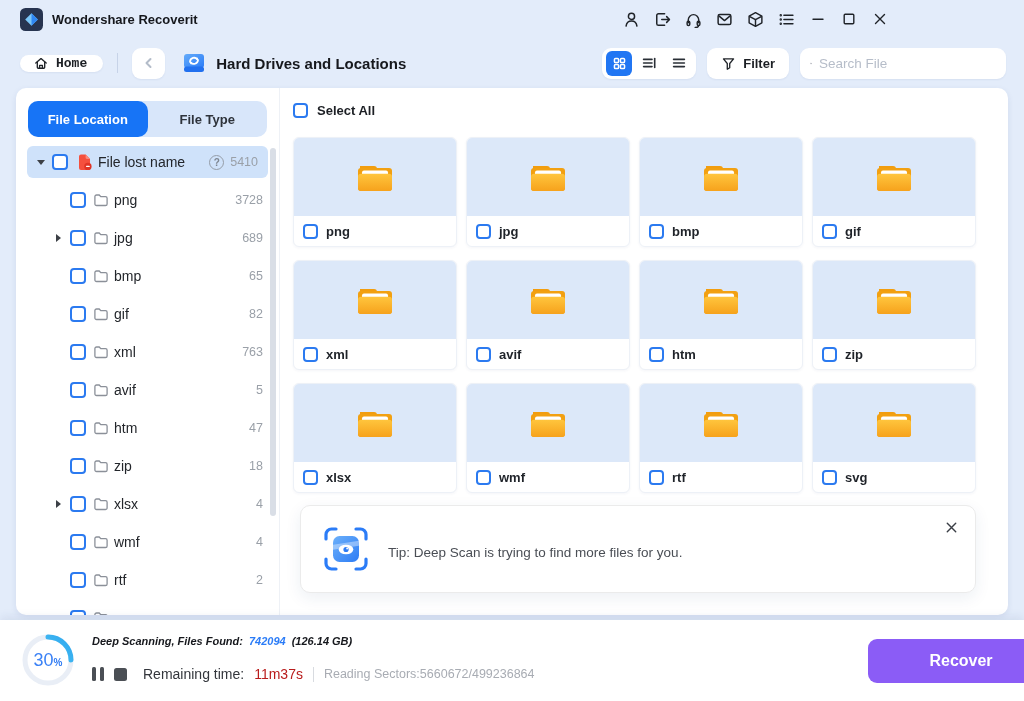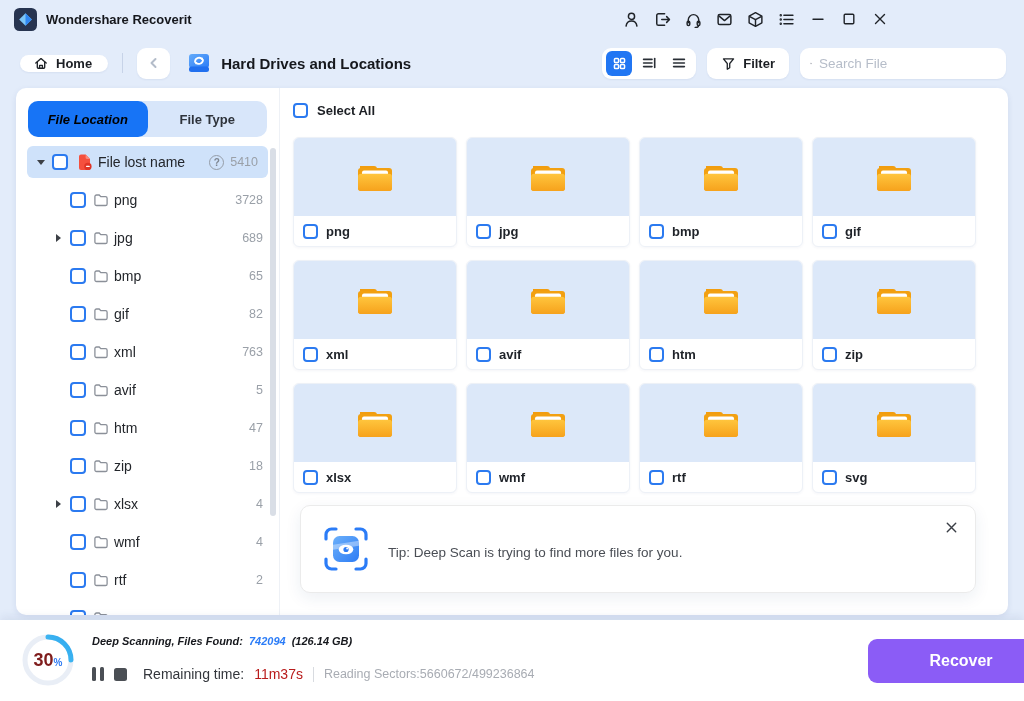--- a/index.html
+++ b/index.html
@@ -1,49 +1,49 @@
 <!DOCTYPE html>
 <html><head>
 <meta charset="utf-8">
 <style>
   * { margin:0; padding:0; box-sizing:border-box; }
   html,body { width:1024px; height:701px; overflow:hidden; }
   body { font-family:"Liberation Sans", sans-serif; background:#e3ecfa; position:relative; color:#1c1f24; }
 
   
-  .titlebar { position:absolute; top:0; left:0; width:903px; height:38px; display:flex; align-items:center; padding:0 10px 0 14px; }
+  .titlebar { position:absolute; top:0; left:0; width:903px; height:38px; display:flex; align-items:center; padding:0 10px 0 20px; }
   .app-title { margin-left:9px; font-size:13px; font-weight:700; color:#15171c; }
   .tb-icons { margin-left:auto; display:flex; align-items:center; gap:4px; }
   .tb-btn { width:27px; height:26px; display:flex; align-items:center; justify-content:center; border:none; background:transparent; border-radius:5px; cursor:pointer; }
   .tb-btn svg { display:block; }
 
   
   .toolbar { position:absolute; top:38px; left:0; width:1024px; height:50px; display:flex; align-items:center; padding:0 18px 0 20px; }
-  .home-btn { height:17px; background:#fff; border:none; border-radius:16px; display:flex; align-items:center; gap:7px; padding:0 16px 0 13px; font-size:13px; font-weight:700; color:#1c1f24; box-shadow:0 1px 2px rgba(40,70,130,.07); cursor:pointer; }
+  .home-btn { height:17px; background:#fff; border:none; border-radius:16px; display:flex; align-items:center; gap:7px; padding:0 16px 0 13px; font-size:13px; font-weight:700; color:#1c1f24; box-shadow:0 1px 2px rgba(40,70,130,.07); cursor:pointer;font-family:Liberation Mono, monospace; }
   .tb-divider { width:1px; height:20px; background:#c7d3e8; margin:0 14px; }
   .back-btn { width:33px; height:31px; background:#fff; border:none; border-radius:9px; display:flex; align-items:center; justify-content:center; box-shadow:0 1px 2px rgba(40,70,130,.07); cursor:pointer; }
   .drive-ic { margin-left:16px; }
   .bc-title { margin-left:9px; font-size:15px; font-weight:700; color:#16181d; }
   .toolbar-right { margin-left:auto; display:flex; align-items:center; gap:11px; }
   .view-group { height:31px; background:#fff; border-radius:9px; display:flex; align-items:center; gap:4px; padding:0 4px; box-shadow:0 1px 2px rgba(40,70,130,.07); }
   .view-btn { width:26px; height:25px; border:none; border-radius:6px; background:transparent; display:flex; align-items:center; justify-content:center; cursor:pointer; }
   .view-btn.active { background:#2176f3; }
   .filter-btn { height:31px; background:#fff; border:none; border-radius:9px; display:flex; align-items:center; gap:7px; padding:0 14px; font-size:13px; font-weight:700; color:#1c1f24; box-shadow:0 1px 2px rgba(40,70,130,.07); cursor:pointer; }
   .search-box { width:206px; height:31px; background:#fff; border-radius:9px; display:flex; align-items:center; padding:0 10px; gap:7px; box-shadow:0 1px 2px rgba(40,70,130,.07); }
   .search-box input { border:none; outline:none; flex:1; font-size:13.5px; color:#a16207; background:transparent; font-family:"Liberation Sans",sans-serif; }
   .search-box input::placeholder { color:#b6bdc9; }
 
   
   .panel { position:absolute; left:16px; top:88px; width:992px; height:527px; background:#fff; border-radius:10px; box-shadow:0 2px 6px rgba(30,60,120,.09); display:flex; overflow:hidden; }
 
   
   .sidebar { width:264px; flex:none; border-right:1px solid #eef1f6; position:relative; overflow:hidden; }
   .tabs { margin:13px 12px 9px 12px; height:36px; background:#d8e6fa; border-radius:10px; display:flex; }
   .tab { flex:1; display:flex; align-items:center; justify-content:center; font-size:13px; font-weight:700; color:#2e333b; border:none; background:transparent; border-radius:10px; cursor:pointer; }
-  .tab.active { background:#1774f6; color:#000000;font-style:italic; }
+  .tab.active { background:#1774f6; color:#ffffff; }
   .trow { height:38px; display:flex; align-items:center; padding-right:16px; font-size:14px; color:#23262b; cursor:pointer; }
   .trow.root { height:32px; margin:0 11px 3px 11px; padding:9px 10px; background:#cfe2fa; border-radius:6px; }
   .trow .label { margin-left:5px; font-weight:400; }
   .trow.root .label { font-weight:400; }
   .trow .count { margin-left:auto; font-size:12.5px; color:#9aa0a8; }
   .caret-down { width:0; height:0; border-left:4.5px solid transparent; border-right:4.5px solid transparent; border-top:5.5px solid #3c4046; margin-right:7px; }
   .caret-right { width:0; height:0; border-top:4.5px solid transparent; border-bottom:4.5px solid transparent; border-left:5.5px solid #3c4046; }
   .caret-slot { width:14px; display:flex; align-items:center; flex:none; }
   .trow.child { padding-left:40px; }
   .cb { width:16px; height:16px; border:2px solid #2b7af0; border-radius:4px; background:#fff; flex:none; display:inline-block; cursor:pointer; }
@@ -68,21 +68,21 @@
   .notif-text { margin-left:15px; }
   .notif-line1 { font-size:15px; font-weight:700; color:#16181d; }
   .notif-line1 a { color:#2b7cf7; text-decoration:underline; cursor:pointer; }
   .notif-line2 { margin-top:6px; font-size:13.5px; color:#4a4e55; }
   .notif-close { position:absolute; top:9px; right:12px; width:24px; height:24px; border:none; background:transparent; display:flex; align-items:center; justify-content:center; cursor:pointer; }
 
   
   .footer { position:absolute; left:0; top:620px; width:1024px; height:81px; background:#fff; box-shadow:0 -3px 9px rgba(40,70,120,.09); }
   .ring-wrap { position:absolute; left:20px; top:12px; width:56px; height:56px; }
   .ring-label { position:absolute; inset:0; display:flex; align-items:center; justify-content:center; }
-  .ring-label .pv { font-size:18px; font-weight:700; color:#7f1d1d; }
+  .ring-label .pv { font-size:18px; font-weight:400; color:#3b82f6; }
   .ring-label .pu { font-size:10px; font-weight:700; color:#2f7bf3; margin-top:5px; }
   .f-line1 { position:absolute; left:92px; top:15px; display:flex; align-items:baseline; gap:6px; font-size:11px; font-weight:700; color:#16181d;font-style:italic; }
   .f-line1 .found { color:#2b7cf7; }
   .f-line2 { position:absolute; left:92px; top:46px; display:flex; align-items:center; gap:10px; }
   .pp-btn { border:none; background:transparent; display:flex; align-items:center; gap:4px; cursor:pointer; padding:0; }
   .pause-bars { display:flex; gap:4px; }
   .pause-bars i { width:4px; height:14px; background:#4b4f55; border-radius:1.5px; }
   .stop-sq { width:13px; height:13px; background:#4b4f55; border-radius:2.5px; }
   .rem-label { font-size:14px; color:#33363c; margin-left:6px; }
   .rem-val { font-size:14px; color:#b91c1c; }

